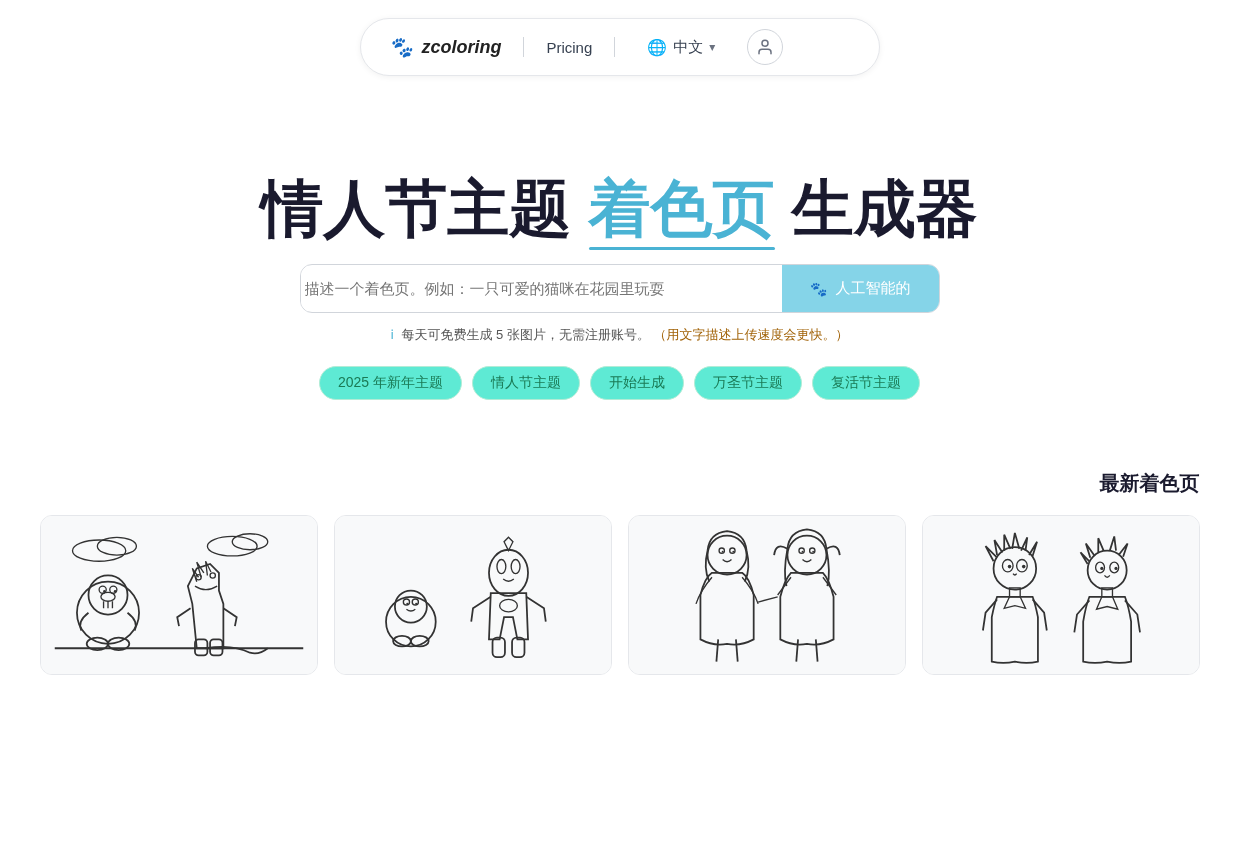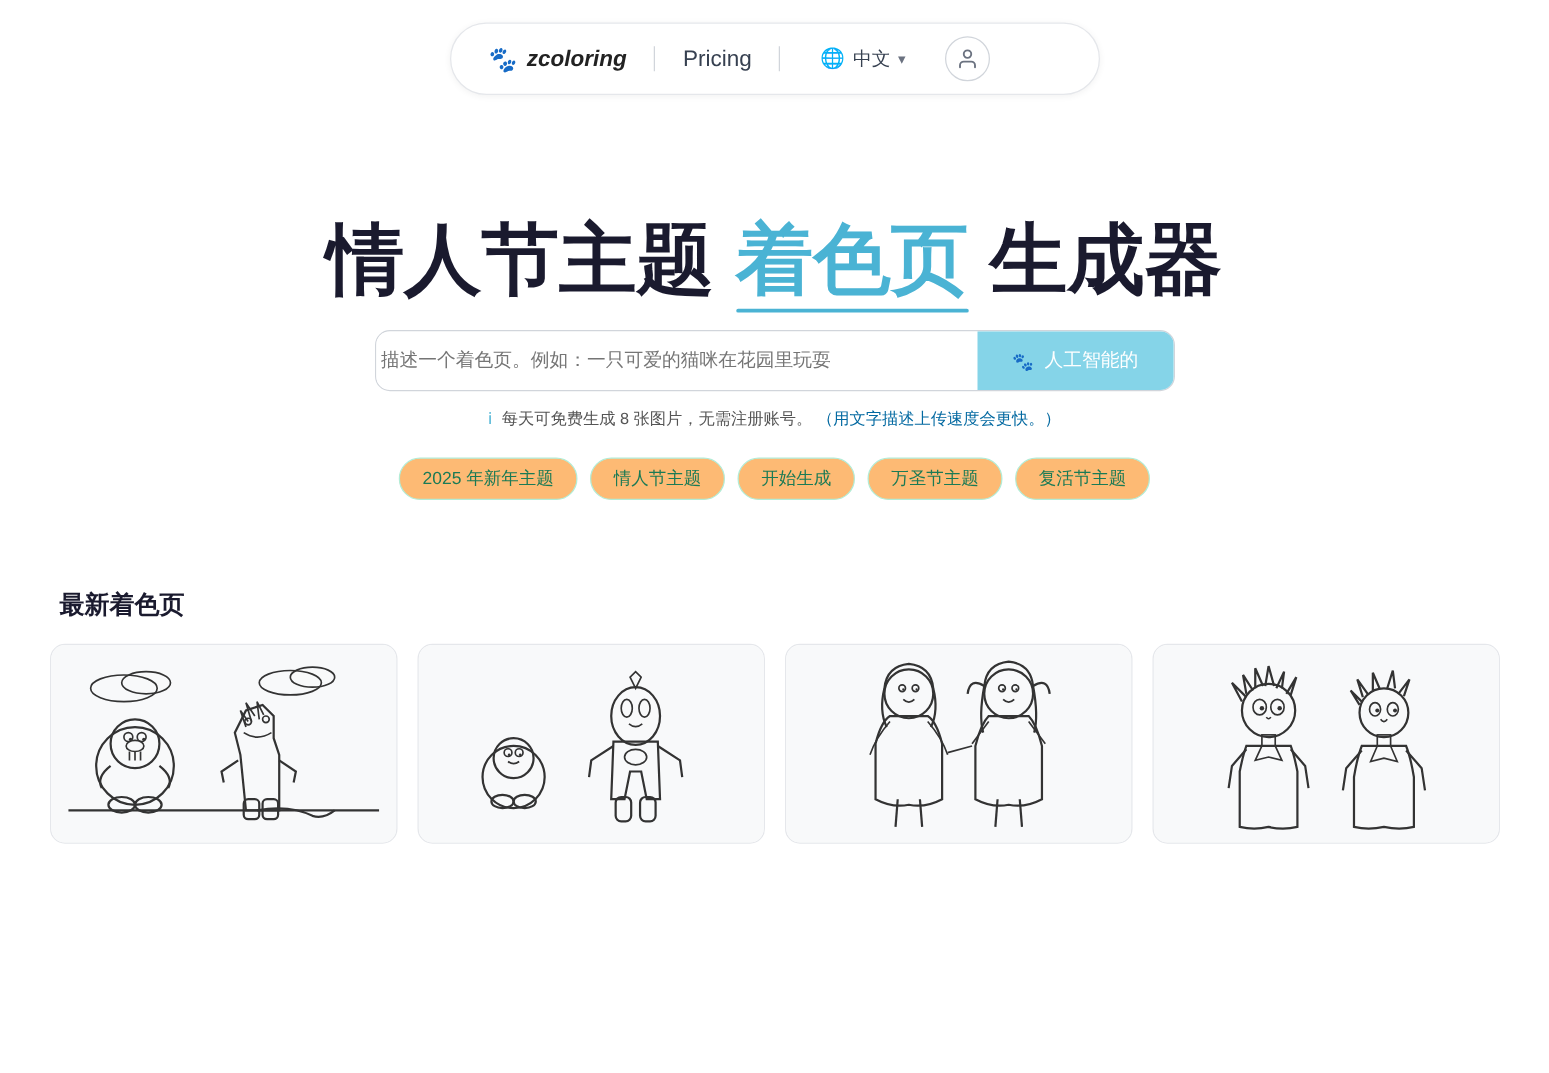--- a/index.html
+++ b/index.html
@@ -41,21 +41,21 @@
     .nav-logo-icon {
       color: #4ab3d4;
       font-size: 20px;
     }
     .nav-divider {
       width: 1px;
       height: 20px;
       background: #d1d5db;
     }
     .nav-pricing {
-      font-size: 18px;
+      font-size: 15px;
       color: #374151;
       cursor: pointer;
     }
     .nav-lang {
       display: flex;
       align-items: center;
       gap: 6px;
       font-size: 15px;
       color: #374151;
       cursor: pointer;
@@ -155,34 +155,34 @@
     .free-note {
       font-size: 13px;
       color: #555;
       margin-bottom: 22px;
     }
     .free-note .info-icon {
       color: #4ab3d4;
       margin-right: 4px;
     }
     .free-note .upgrade-link {
-      color: #0369a1;
+      color: #a16207;
       cursor: pointer;
     }
 
     
     .tags-row {
       display: flex;
       gap: 10px;
       flex-wrap: wrap;
       justify-content: center;
       margin-bottom: 50px;
     }
     .tag {
-      background: #fdba74;
+      background: #5eead4;
       color: #1a7a55;
       border-radius: 20px;
       padding: 7px 18px;
       font-size: 14px;
       cursor: pointer;
       border: 1px solid #b2ecd6;
     }
 
     
     .section-title {
@@ -191,20 +191,21 @@
       color: #1a1a2e;
       margin-bottom: 18px;
       padding-left: 8px;
     }
 
     
     .gallery-section {
       max-width: 1200px;
       margin: 0 auto;
       padding: 0 20px;
+      text-align: right;
     }
     .gallery-grid {
       display: grid;
       grid-template-columns: repeat(4, 1fr);
       gap: 16px;
     }
     .gallery-card {
       border: 1px solid #e5e7eb;
       border-radius: 12px;
       overflow: hidden;
@@ -262,21 +263,21 @@
   <div class="search-bar">
     <input type="text" class="search-input" placeholder="描述一个着色页。例如：一只可爱的猫咪在花园里玩耍" style="">
     <button class="search-btn">
       <span class="search-btn-icon">🐾</span>
       <span>人工智能的</span>
     </button>
   </div>
 
   <div class="free-note">
     <span class="info-icon">ℹ</span>
-    <span>每天可免费生成 8 张图片，无需注册账号。</span>
+    <span>每天可免费生成 5 张图片，无需注册账号。</span>
     <span class="upgrade-link">（用文字描述上传速度会更快。）</span>
   </div>
 
   <div class="tags-row">
     <span class="tag">2025 年新年主题</span>
     <span class="tag">情人节主题</span>
     <span class="tag">开始生成</span>
     <span class="tag">万圣节主题</span>
     <span class="tag">复活节主题</span>
   </div>

